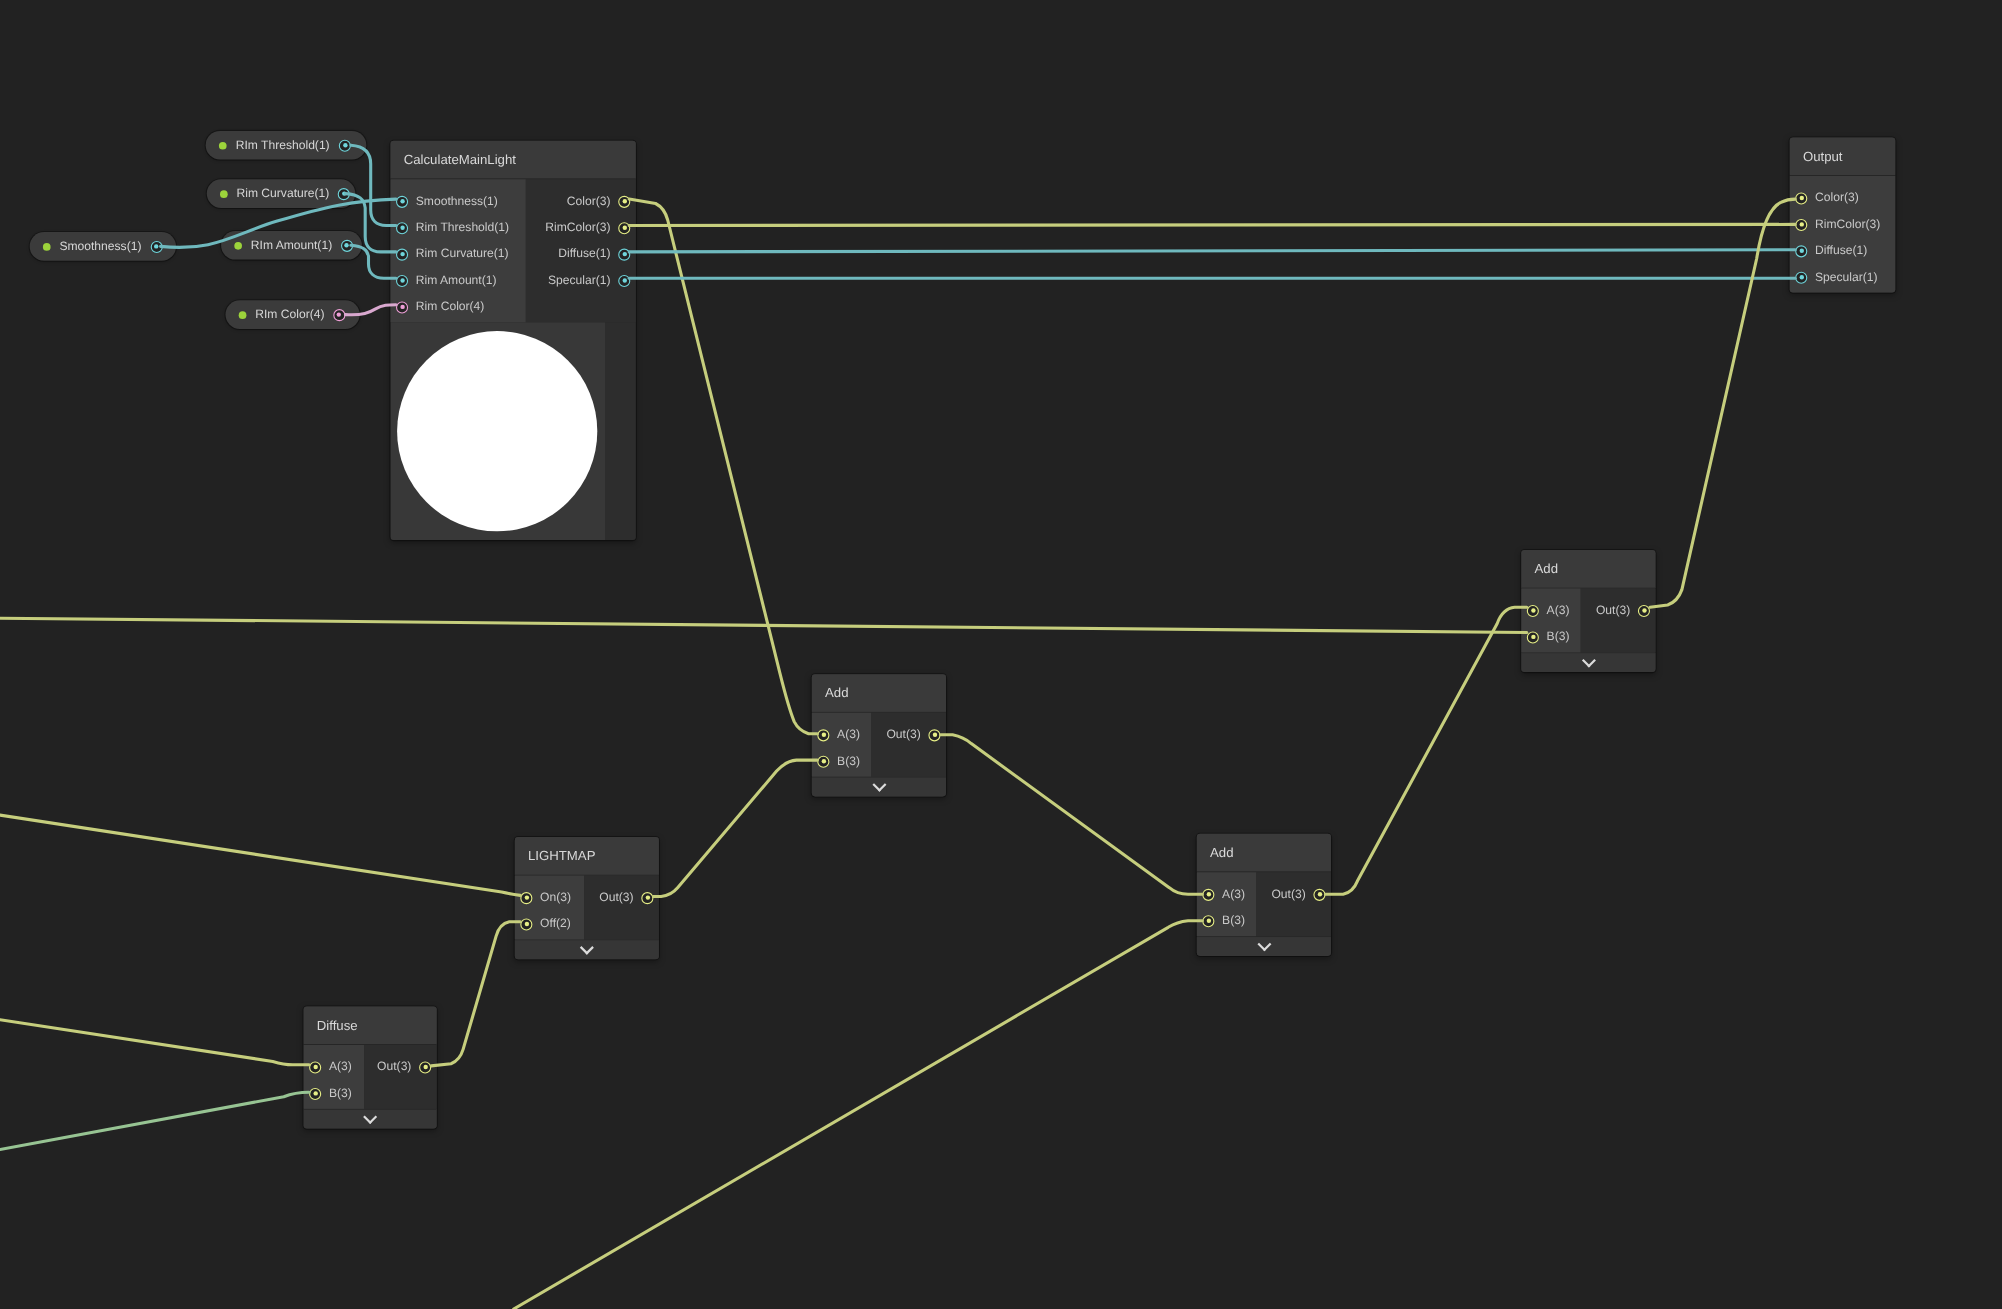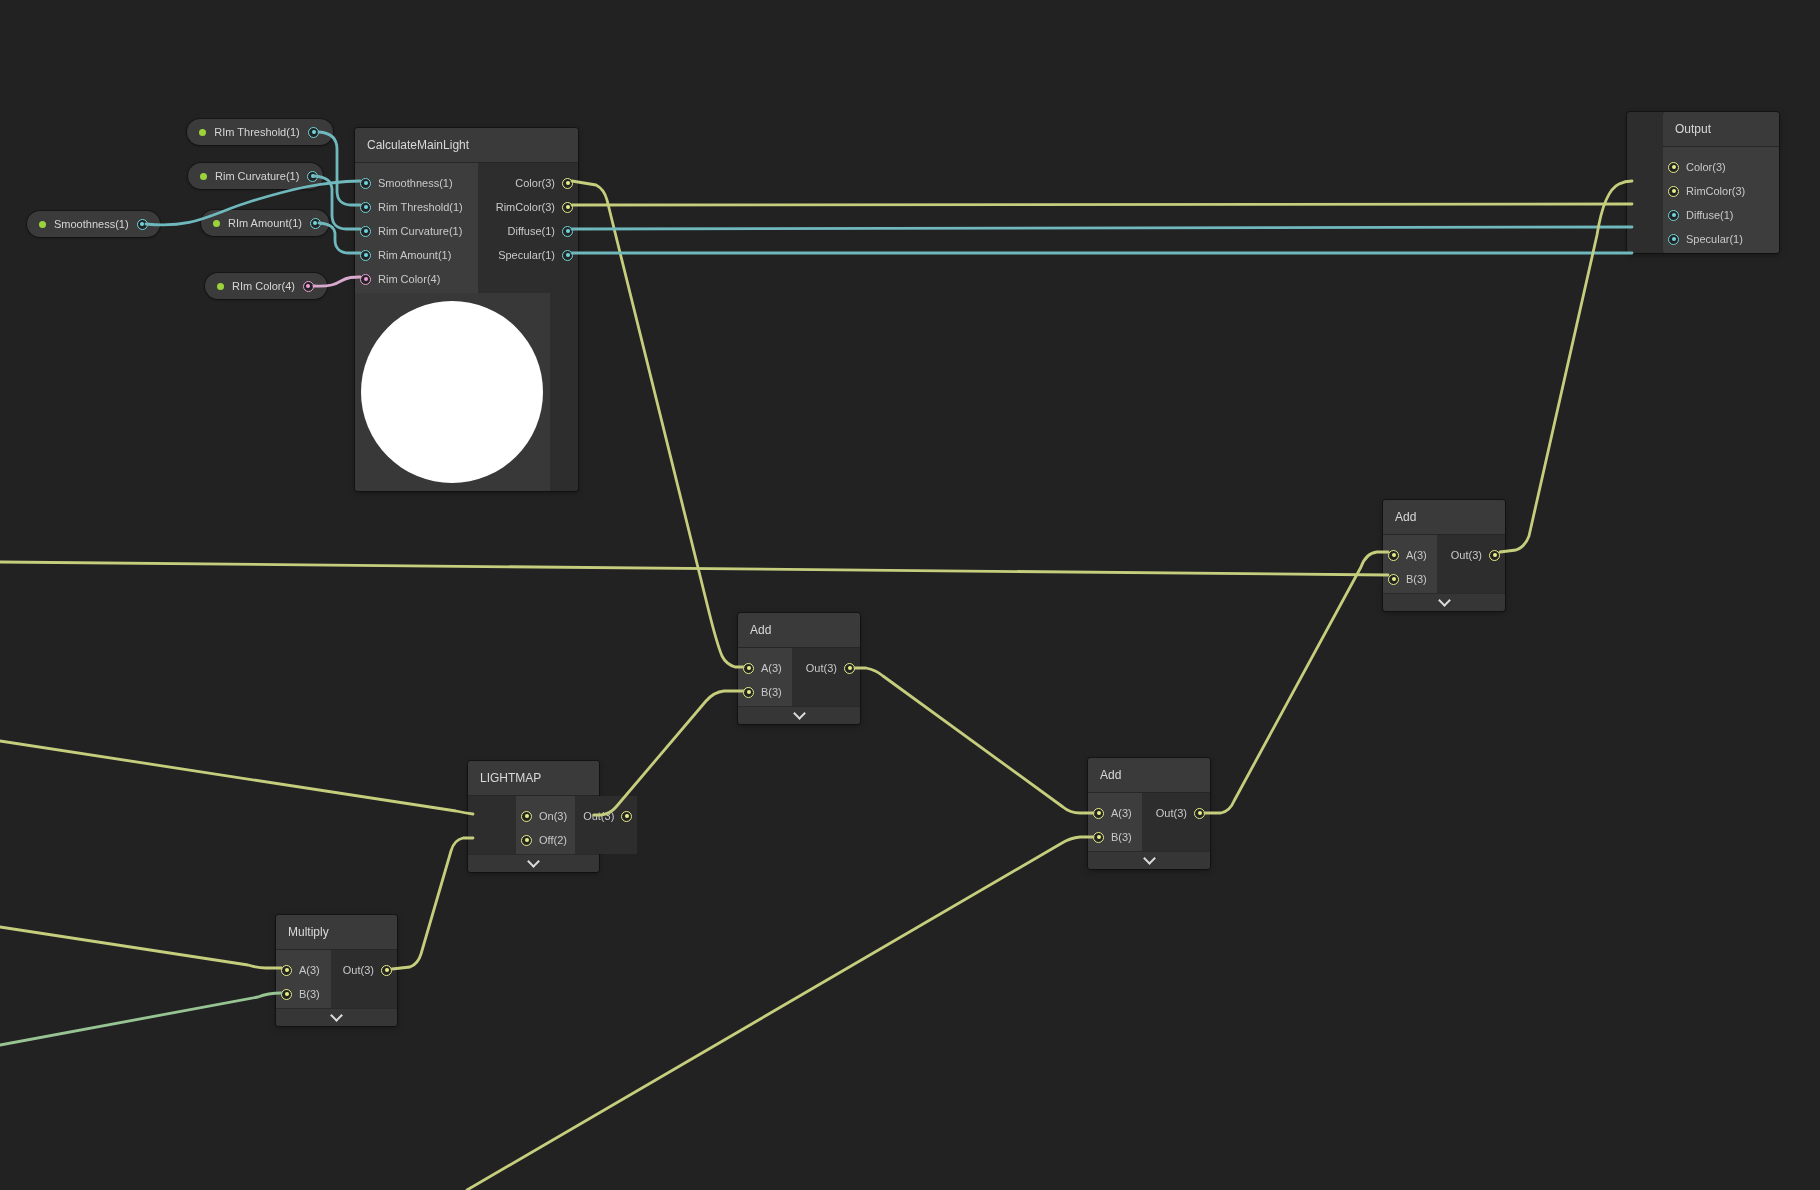--- a/index.html
+++ b/index.html
@@ -115,21 +115,21 @@
       </div>
     </div>
     <div class="preview">
       <div class="preview-img">
         <div class="preview-sphere"></div>
       </div>
       <div class="preview-rest"></div>
     </div>
   </div>
 
-  <div class="node" style="left:1627px;top:112px;width:116px;padding-left:36px;">
+  <div class="node" style="left:1627px;top:125px;width:96px;">
     <div class="node-header">Output</div>
     <div class="node-body">
       <div class="col col-in" style="width:100%;border-radius:0 0 3px 3px;">
         <div class="port-row in">
             <span class="ring" style="--pc: #E6EE86;"></span>
             <span>Color(3)</span>
           </div>
         <div class="port-row in">
             <span class="ring" style="--pc: #E6EE86;"></span>
             <span>RimColor(3)</span>
@@ -217,21 +217,21 @@
       </div>
     </div>
     <div class="chevron-bar">
         <span class="chev"></span>
       </div>
   </div>
 
   <div class="node" style="left:468px;top:761px;width:131px;">
     <div class="node-header">LIGHTMAP</div>
     <div class="node-body">
-      <div class="col col-in" style="width:63px;margin-left:48px;">
+      <div class="col col-in" style="width:63px;">
         <div class="port-row in">
             <span class="ring" style="--pc: #E6EE86;"></span>
             <span>On(3)</span>
           </div>
         <div class="port-row in">
             <span class="ring" style="--pc: #E6EE86;"></span>
             <span>Off(2)</span>
           </div>
       </div>
       <div class="col col-out" style="width:68px;">
@@ -240,21 +240,21 @@
             <span class="ring" style="--pc: #E6EE86;"></span>
           </div>
       </div>
     </div>
     <div class="chevron-bar">
         <span class="chev"></span>
       </div>
   </div>
 
   <div class="node" style="left:276px;top:915px;width:121px;">
-    <div class="node-header">Multiply</div>
+    <div class="node-header">Diffuse</div>
     <div class="node-body">
       <div class="col col-in" style="width:55px;">
         <div class="port-row in">
             <span class="ring" style="--pc: #E6EE86;"></span>
             <span>A(3)</span>
           </div>
         <div class="port-row in">
             <span class="ring" style="--pc: #E6EE86;"></span>
             <span>B(3)</span>
           </div>

